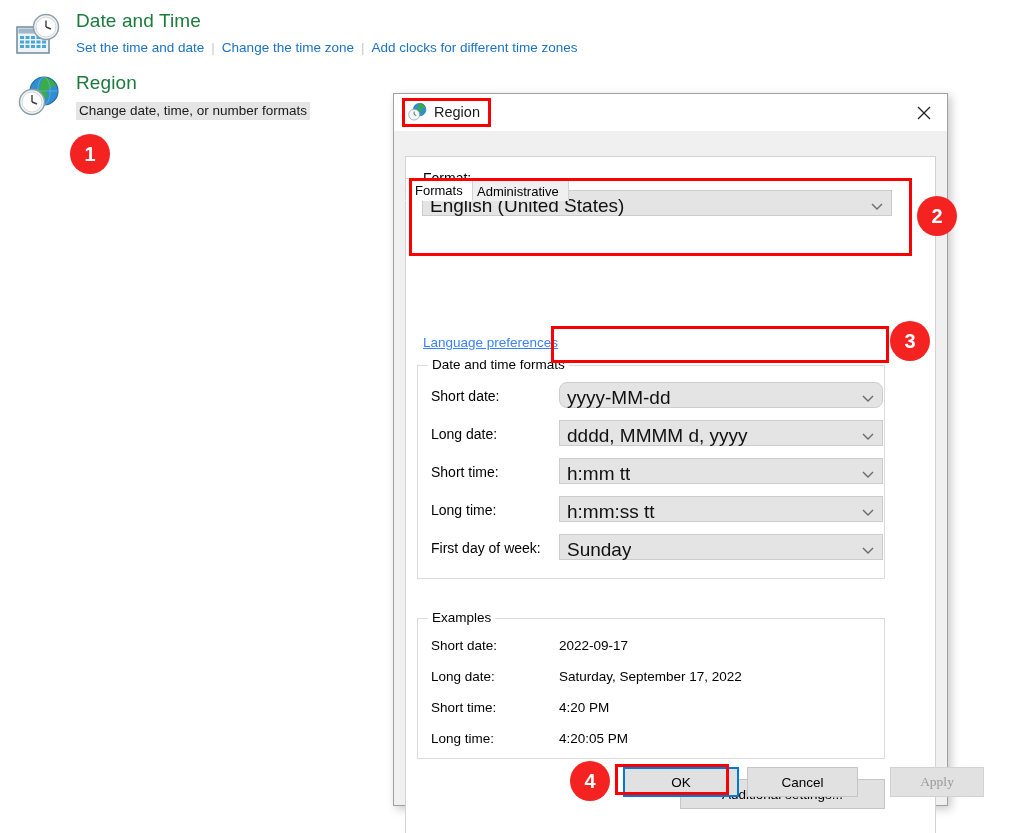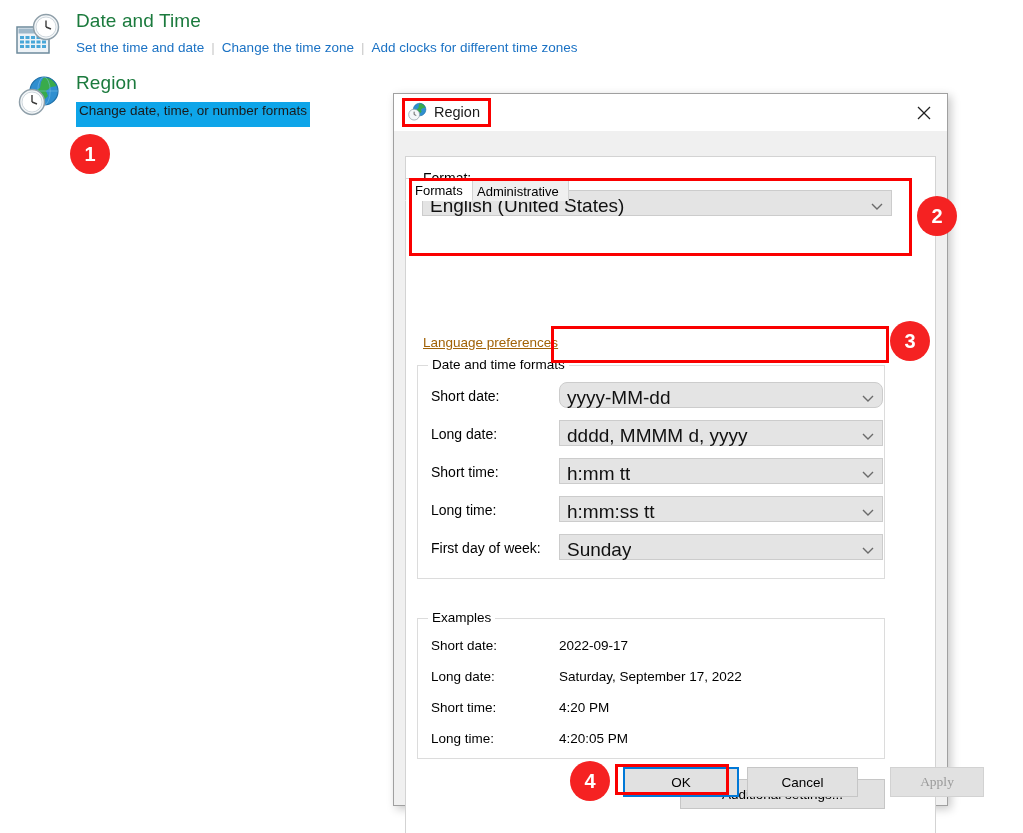--- a/index.html
+++ b/index.html
@@ -56,24 +56,24 @@
     color: #1b72c4;
     text-decoration: none;
     cursor: pointer;
   }
   .cp-sep {
     color: #c9c9c9;
     padding: 0 7px;
     display: inline-block;
   }
   .cp-link-highlight {
-    background: #0ea5e9;
+    background: #e5e5e5;
     color: #1a1a1a;
     text-decoration: none;
-    padding: 1px 3px 9px 3px;
+    padding: 1px 3px 2px 3px;
     display: inline-block;
     font-size: 13.5px;
     cursor: pointer;
   }
 
   
   .badge {
     position: absolute;
     width: 40px; height: 40px;
     border-radius: 50%;
@@ -210,21 +210,21 @@
     white-space: nowrap;
     overflow: hidden;
   }
   .combo .chev {
     position: absolute;
     right: 8px; top: 8px;
   }
 
   .link-inline {
     position: absolute;
-    color: #a16207;
+    color: #3b82f6;
     text-decoration: underline;
     font-size: 13.5px;
     cursor: pointer;
     white-space: nowrap;
   }
 
   
   .groupbox {
     position: absolute;
     border: 1px solid #dcdcdc;

